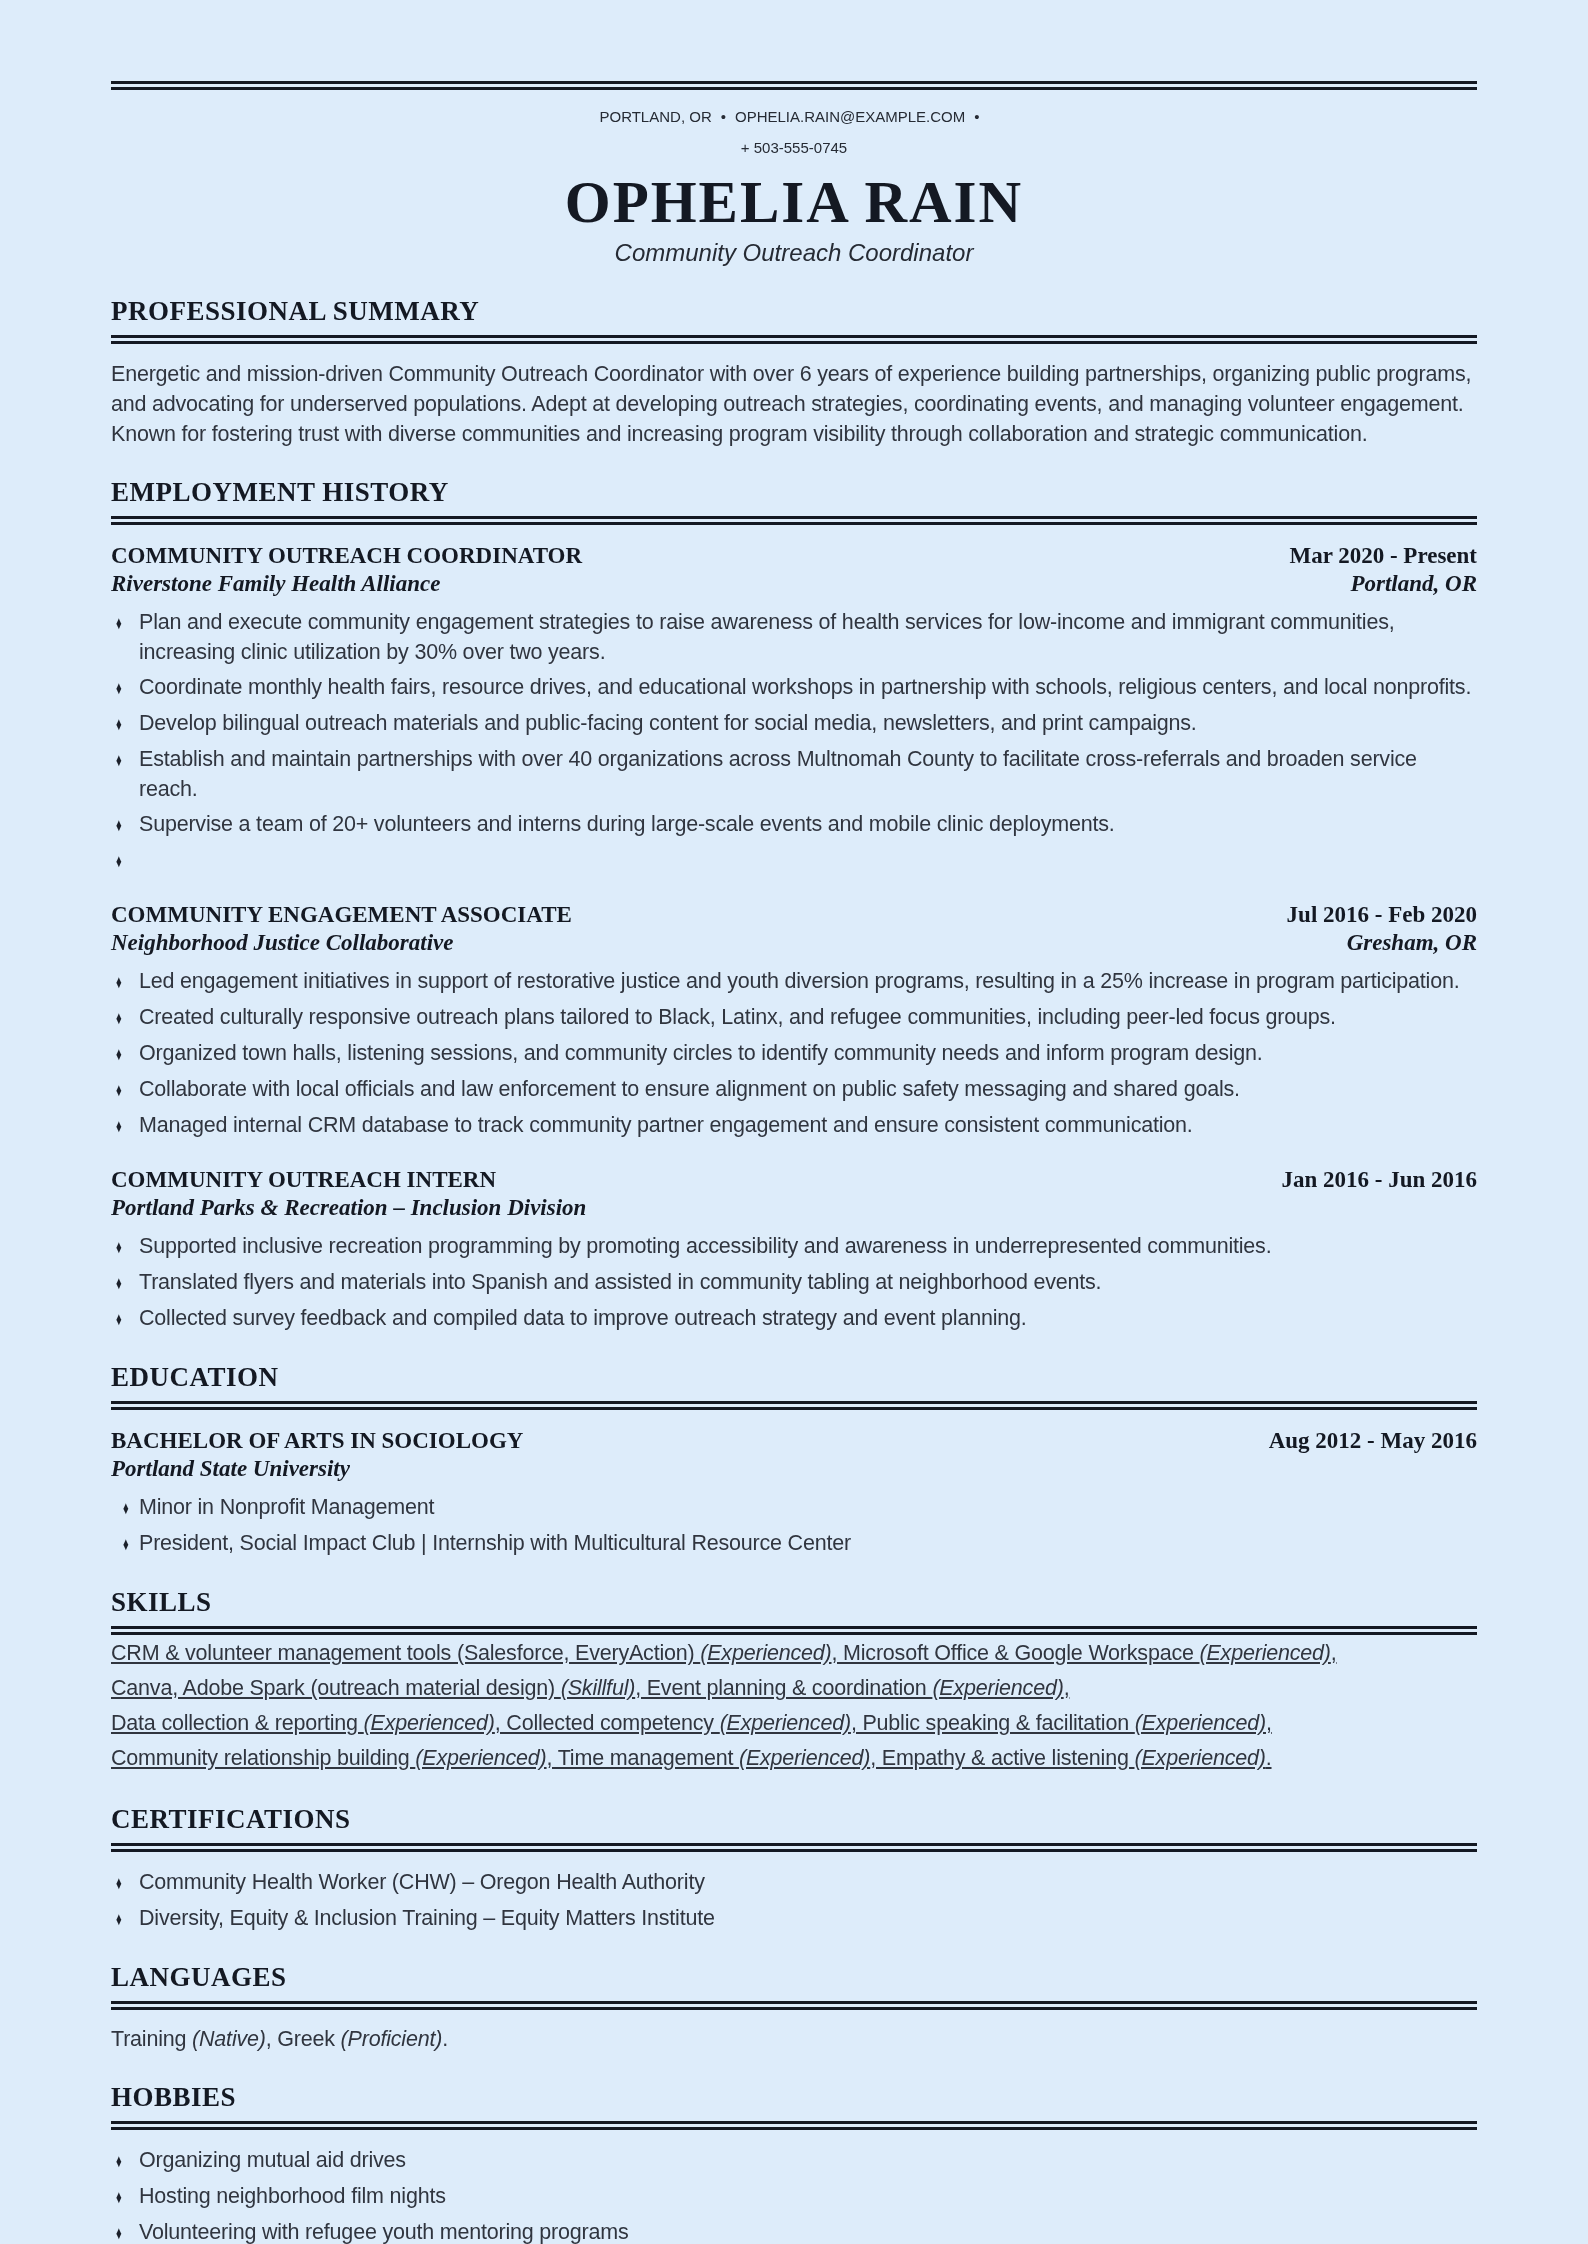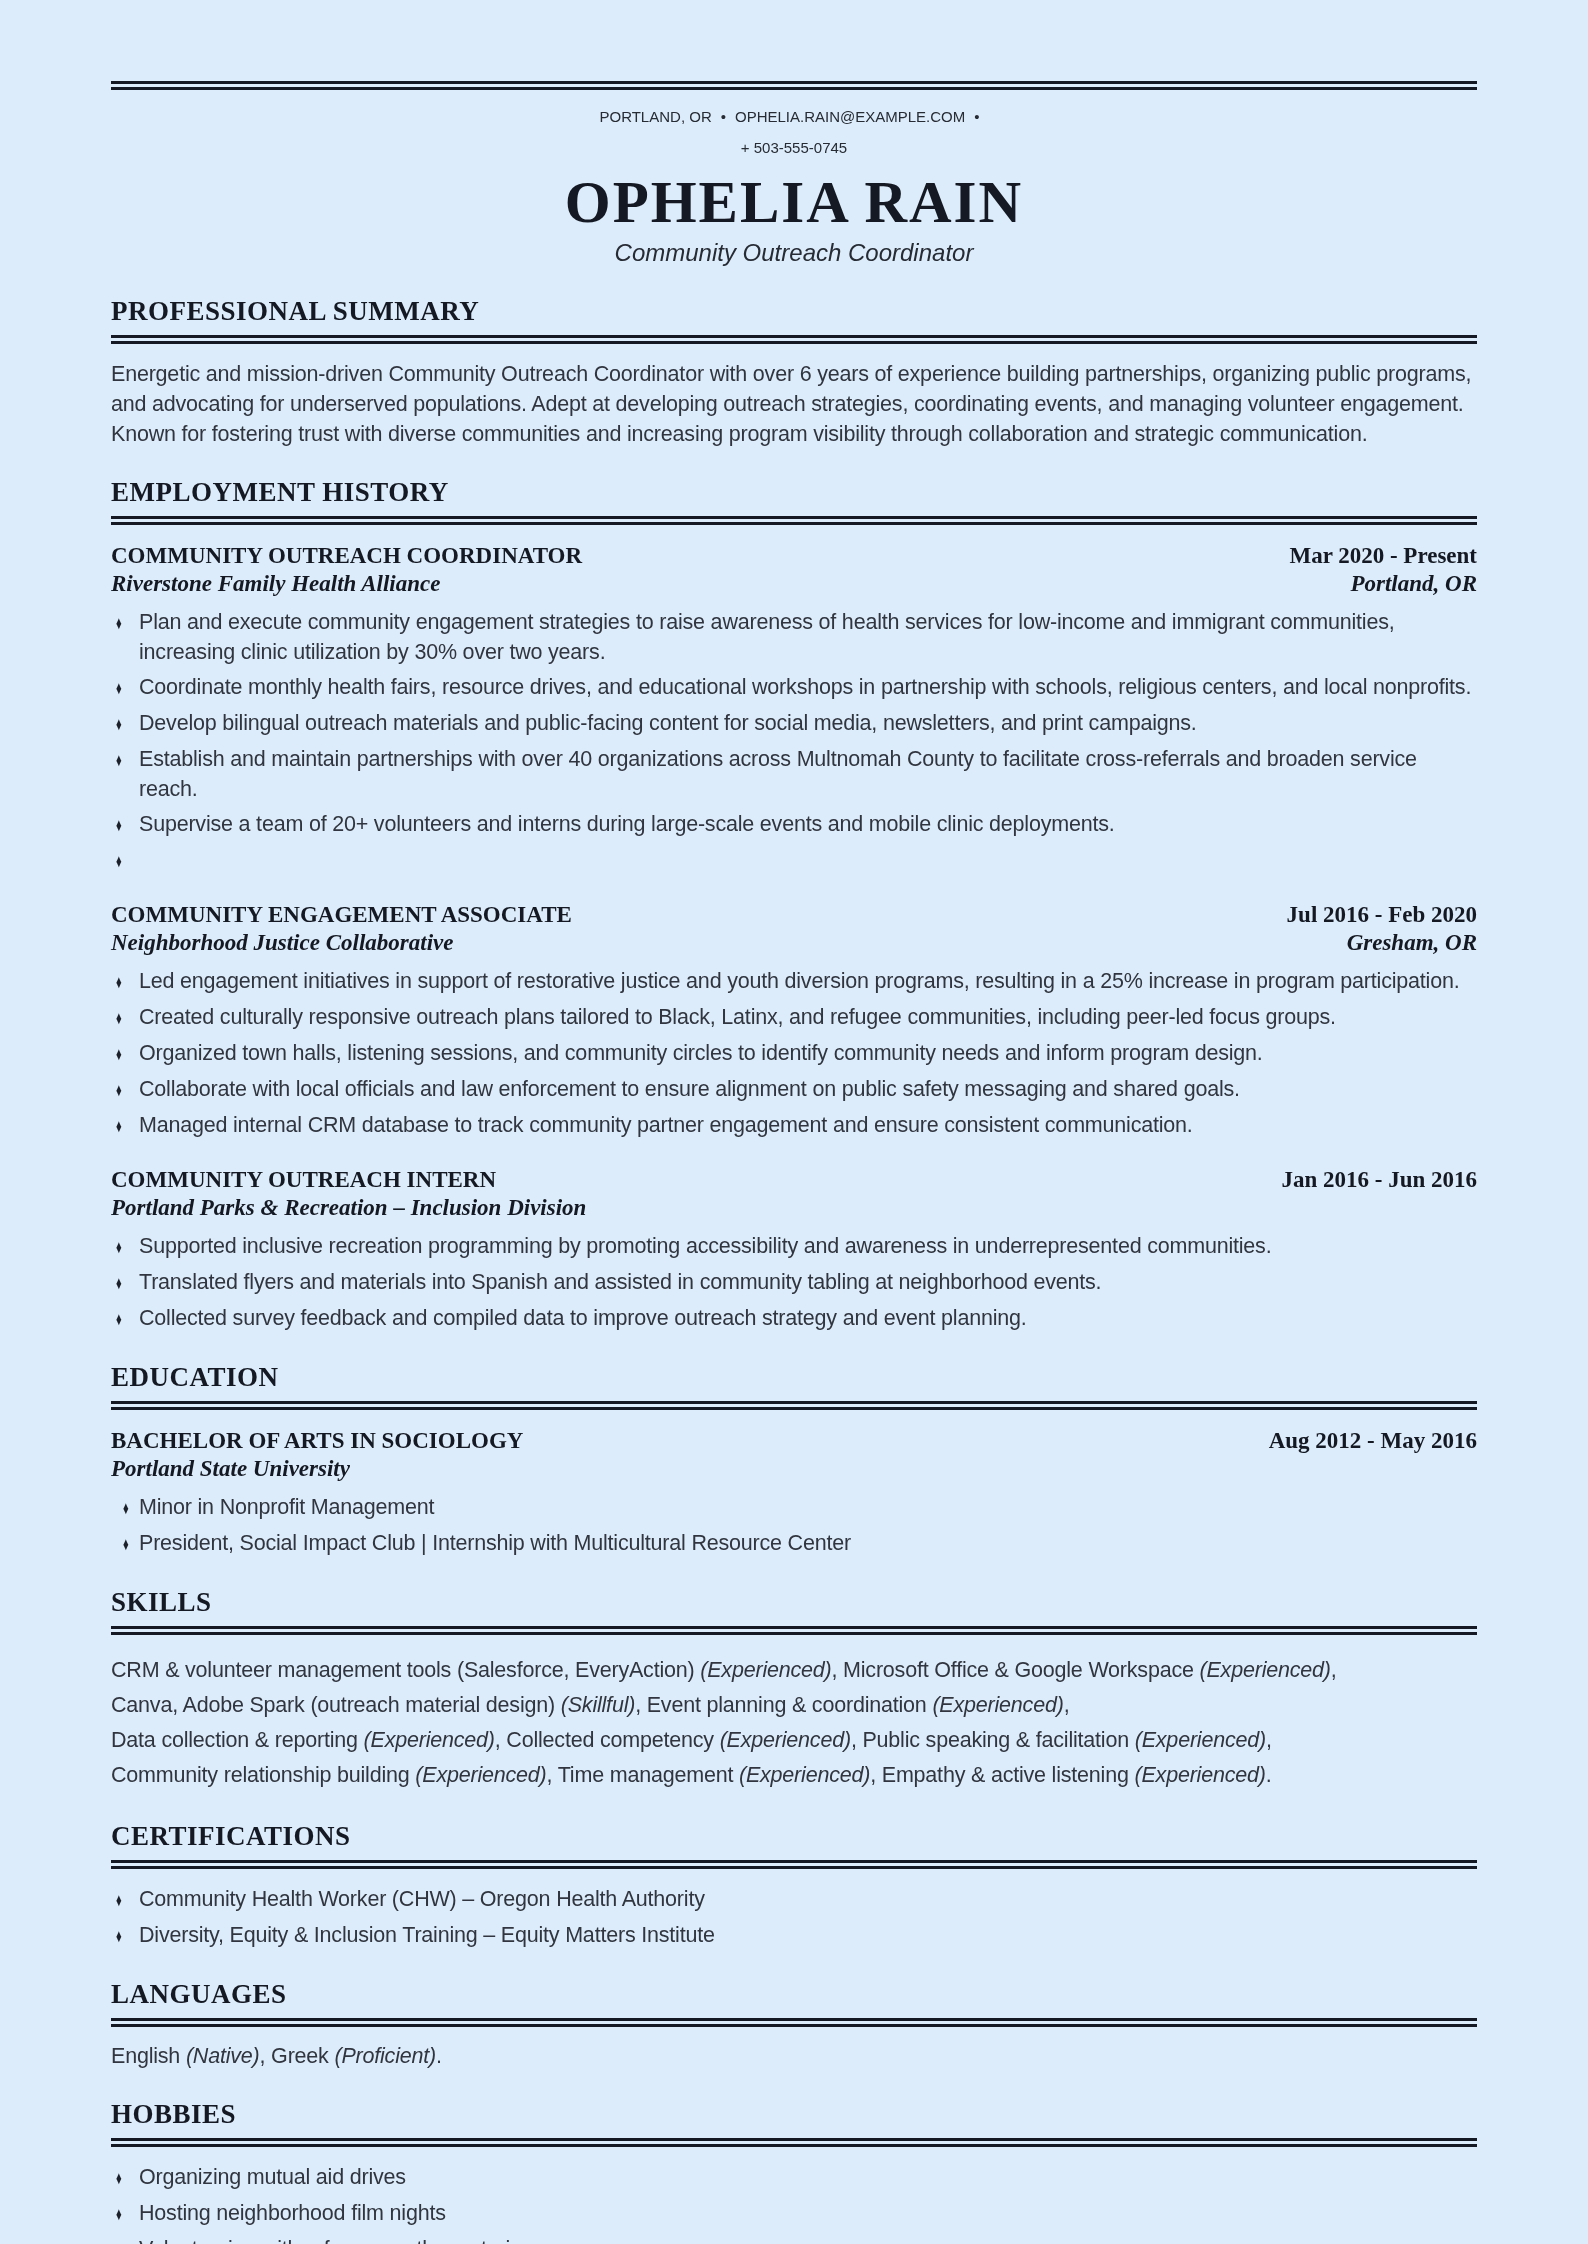--- a/index.html
+++ b/index.html
@@ -97,21 +97,21 @@
     padding-left:5px;
     box-sizing:border-box;
   }
   .marker .dg{
     display:inline-block;
     transform:scaleX(0.62);
     transform-origin:left center;
     font-size:18px;
     color:#1b202a;
   }
-  .skill-lines{margin-top:18px;}
+  .skill-lines{margin-top:1px;text-decoration:underline;}
   .skill-line{
     font-size:21.5px;
     line-height:35px;
     letter-spacing:-0.2px;
   }
   .languages-line{
     font-size:21.5px;
     line-height:30px;
     letter-spacing:-0.2px;
     margin-top:14px;
@@ -274,21 +274,21 @@
           <span>Community Health Worker (CHW) – Oregon Health Authority</span>
         </li>
         <li>
           <span class="marker"><span class="dg">♦</span></span>
           <span>Diversity, Equity &amp; Inclusion Training – Equity Matters Institute</span>
         </li>
       </ul>
 
     <h2 class="section-title">LANGUAGES</h2>
     <div class="rule"></div>
-    <div class="languages-line" id="languages-line"><span>English </span><i>(Native)</i><span>, Greek </span><i>(Proficient)</i><span>.</span></div>
+    <div class="languages-line" id="languages-line"><span>Training </span><i>(Native)</i><span>, Greek </span><i>(Proficient)</i><span>.</span></div>
 
     <h2 class="section-title">HOBBIES</h2>
     <div class="rule"></div>
     <ul class="bullets" id="hobby-bullets" style="margin-top:15px;">
         <li>
           <span class="marker"><span class="dg">♦</span></span>
           <span>Organizing mutual aid drives</span>
         </li>
         <li>
           <span class="marker"><span class="dg">♦</span></span>

